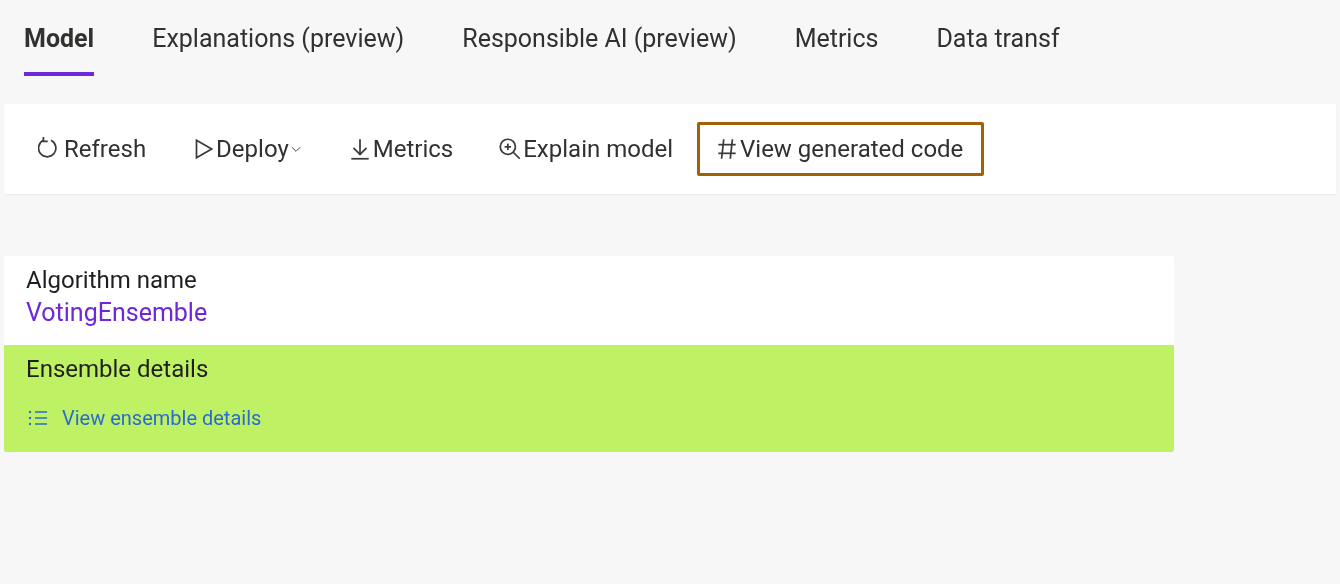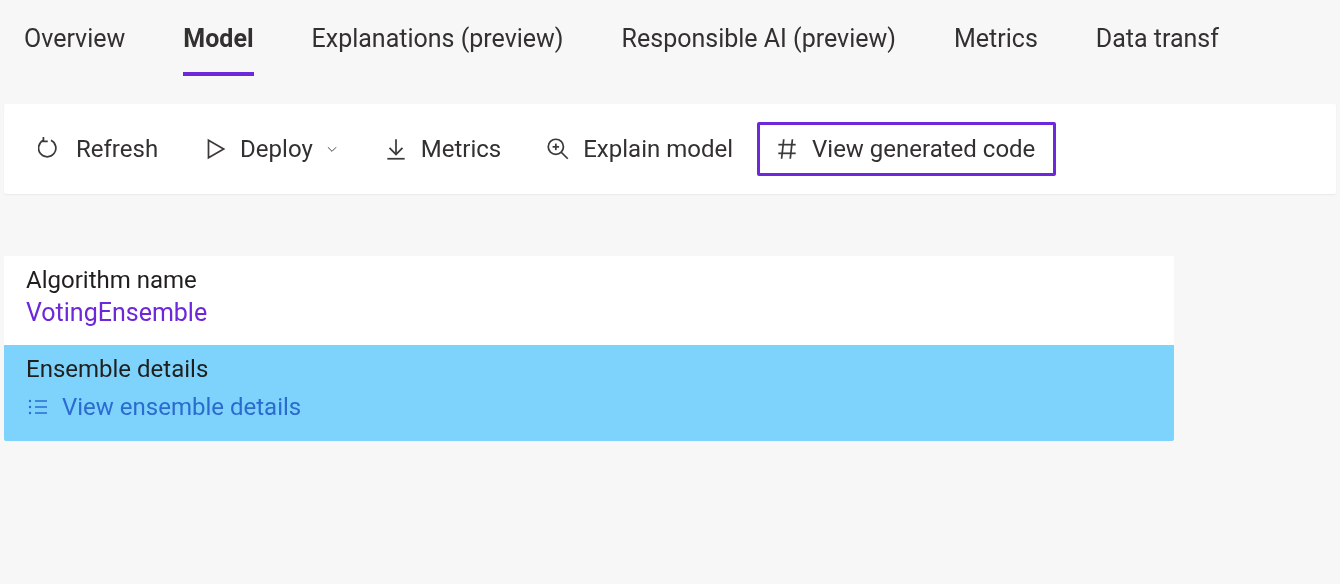--- a/index.html
+++ b/index.html
@@ -44,42 +44,42 @@
       align-items: center;
       padding: 18px 14px;
       gap: 4px;
       box-shadow: 0 1px 2px rgba(0,0,0,0.06);
       border-radius: 2px;
       width: calc(100% - 8px);
     }
     .toolbar-btn {
       display: inline-flex;
       align-items: center;
-      gap: 12px;
+      gap: 0;
       font-size: 24px;
       color: #323130;
       padding: 8px 20px;
       cursor: pointer;
       border-radius: 2px;
       white-space: nowrap;
     }
     .toolbar-btn svg {
       width: 26px;
       height: 26px;
       stroke: #3b3a39;
       fill: none;
       stroke-width: 1.6;
     }
     .toolbar-btn .chev {
       width: 14px;
       height: 14px;
       stroke-width: 1.6;
     }
     .highlight-box {
-      border: 3px solid #6d28d9;
+      border: 3px solid #a16207;
       border-radius: 2px;
       padding: 4px 8px 4px 4px;
       display: inline-flex;
     }
     
     .spacer {
       height: 62px;
     }
     .summary-card {
       background: #ffffff;
@@ -91,53 +91,52 @@
     .summary-header {
       font-size: 28px;
       font-weight: 400;
       padding: 24px 22px 26px 22px;
       color: #201f1e;
     }
     .field-block {
       padding: 10px 22px 18px 22px;
     }
     .field-block.shaded {
-      background: #7dd3fc;
+      background: #bef264;
     }
     .field-label {
       font-size: 24px;
       color: #201f1e;
       margin-bottom: 4px;
     }
     .field-value {
       font-size: 25px;
       color: #6d28d9;
     }
     .link-row {
       display: inline-flex;
       align-items: center;
       gap: 12px;
       color: #2b6bcf;
-      font-size: 24px;
-      margin-top: 6px;
+      font-size: 20px;
+      margin-top: 19px;
       cursor: pointer;
     }
     .link-row svg {
       width: 24px;
       height: 24px;
       stroke: #2b6bcf;
       fill: none;
       stroke-width: 1.6;
     }
   </style>
 </head>
 <body>
 
 <div class="tabs">
-  <div class="tab">Overview</div>
   <div class="tab active">Model</div>
   <div class="tab">Explanations (preview)</div>
   <div class="tab">Responsible AI (preview)</div>
   <div class="tab">Metrics</div>
   <div class="tab">Data transf</div>
 </div>
 
 <div class="toolbar">
 
   <div class="toolbar-btn">

